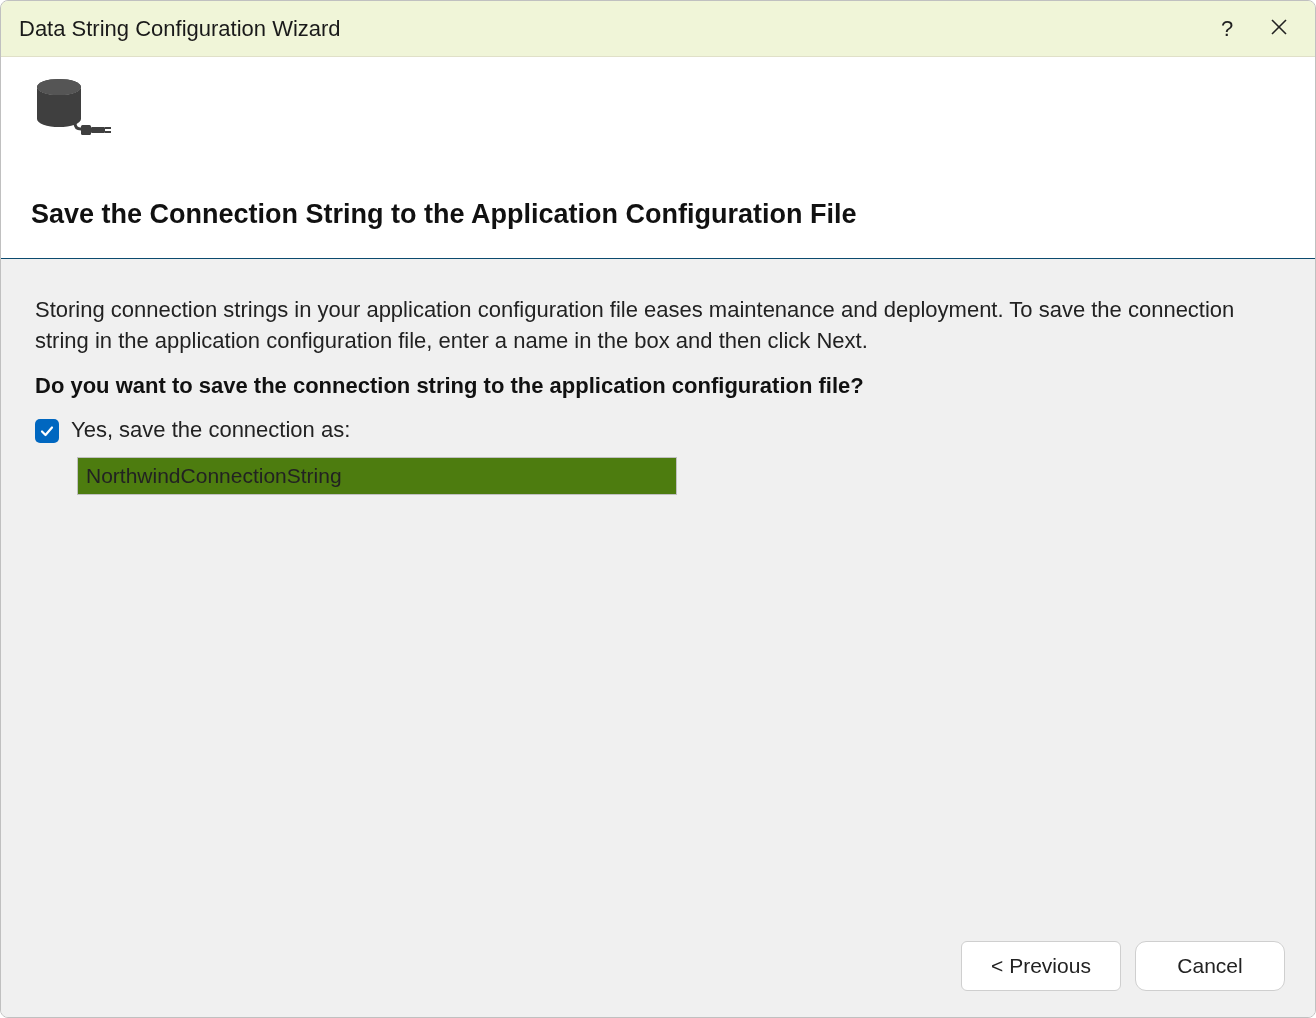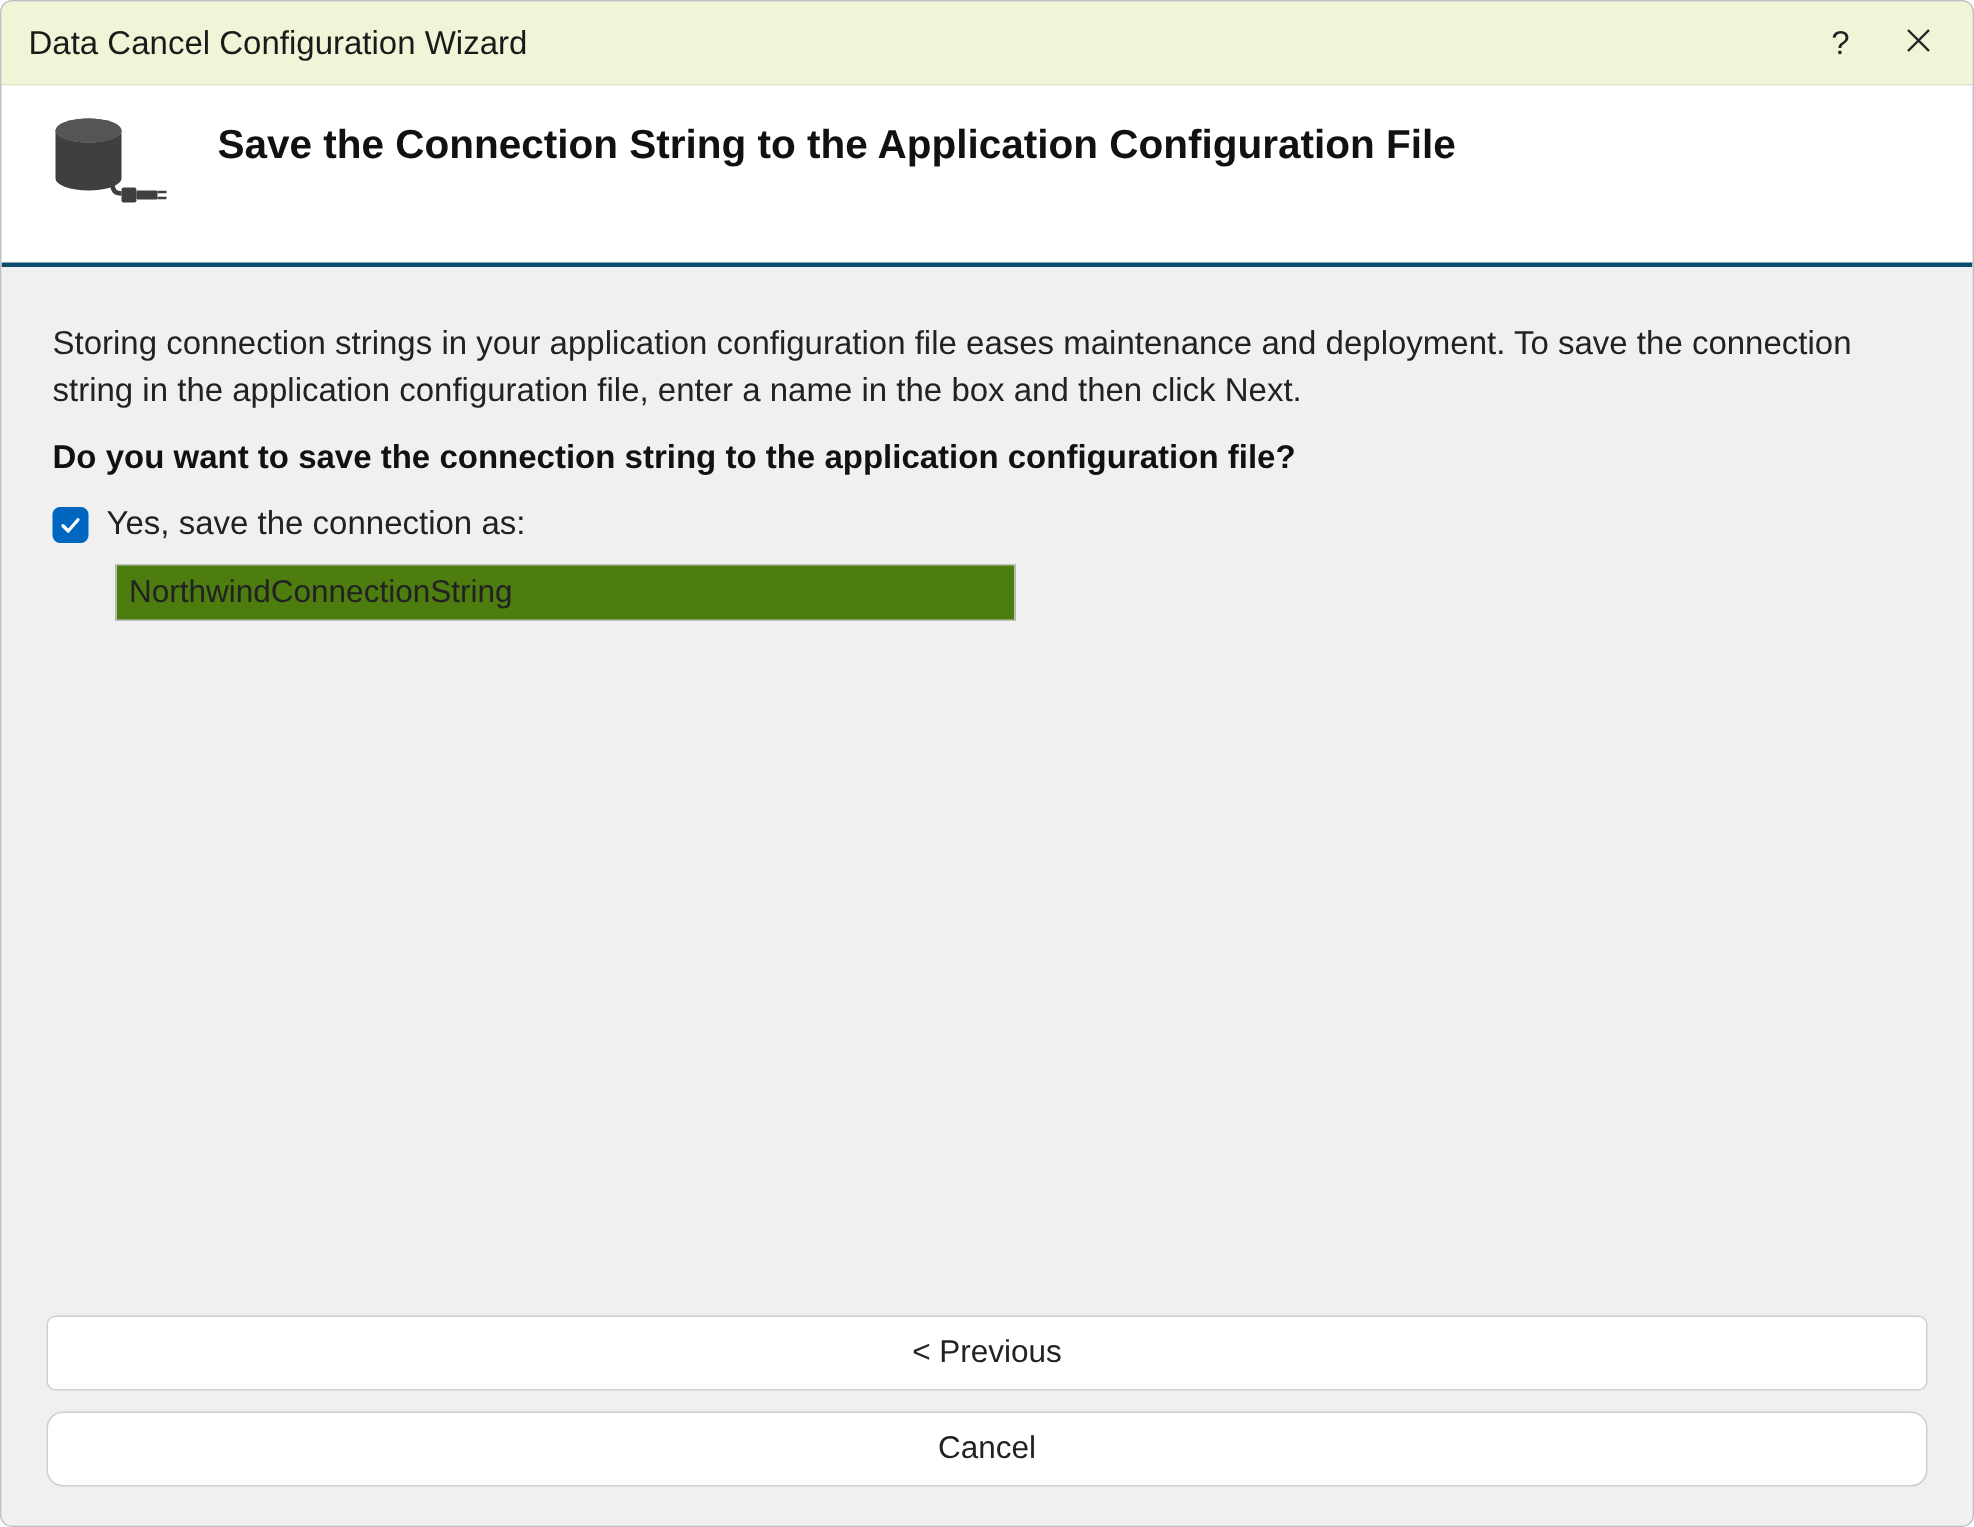--- a/index.html
+++ b/index.html
@@ -42,22 +42,23 @@
       justify-content: center;
       cursor: pointer;
       font-size: 22px;
       color: #222;
     }
     .header-banner {
       background: #ffffff;
       padding: 20px 30px 28px 30px;
       display: flex;
       align-items: flex-start;
-      gap: 34px;
-      border-bottom: 3px solid #0c4a6e;
+      gap: 48px;
+      border-bottom: 1px solid #0c4a6e;
+      flex-direction: column;
     }
     .header-icon {
       flex-shrink: 0;
       width: 80px;
       height: 70px;
       position: relative;
     }
     .header-title {
       font-size: 27px;
       font-weight: 700;
@@ -117,21 +118,20 @@
       font-family: inherit;
       color: #222;
       outline: none;
     }
     .footer {
       background: #f0f0f0;
       padding: 16px 30px 26px 30px;
       display: flex;
       justify-content: flex-end;
       gap: 14px;
-      flex-direction: column;
     }
     .btn {
       min-width: 160px;
       height: 50px;
       background: #ffffff;
       border: 1px solid #cfcfcf;
       border-radius: 6px;
       font-size: 21px;
       font-family: inherit;
       color: #222;
@@ -150,21 +150,21 @@
     }
     .btn.finish { min-width: 150px; }
     .btn.cancel { min-width: 150px; border-radius: 11px; }
   </style>
 </head>
 <body>
 
 <div class="window">
 
   <div class="titlebar">
-    <div class="titlebar-title">Data Cancel Configuration Wizard</div>
+    <div class="titlebar-title">Data String Configuration Wizard</div>
     <div class="titlebar-btn">
       <span>?</span>
     </div>
     <div class="titlebar-btn">
       <span>
         <svg width="18" height="18" viewBox="0 0 18 18">
           <line x1="2" y1="2" x2="16" y2="16" stroke="#222" stroke-width="1.6"></line>
           <line x1="16" y1="2" x2="2" y2="16" stroke="#222" stroke-width="1.6"></line>
         </svg>
       </span>

